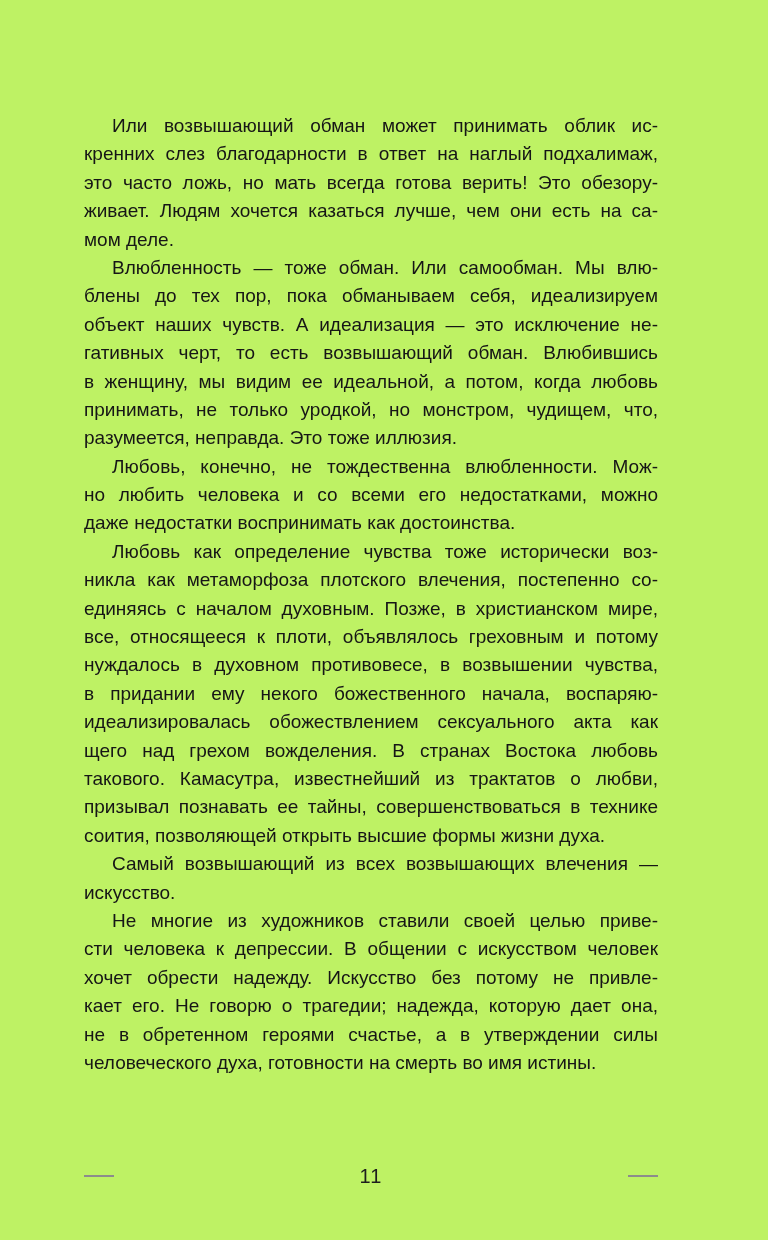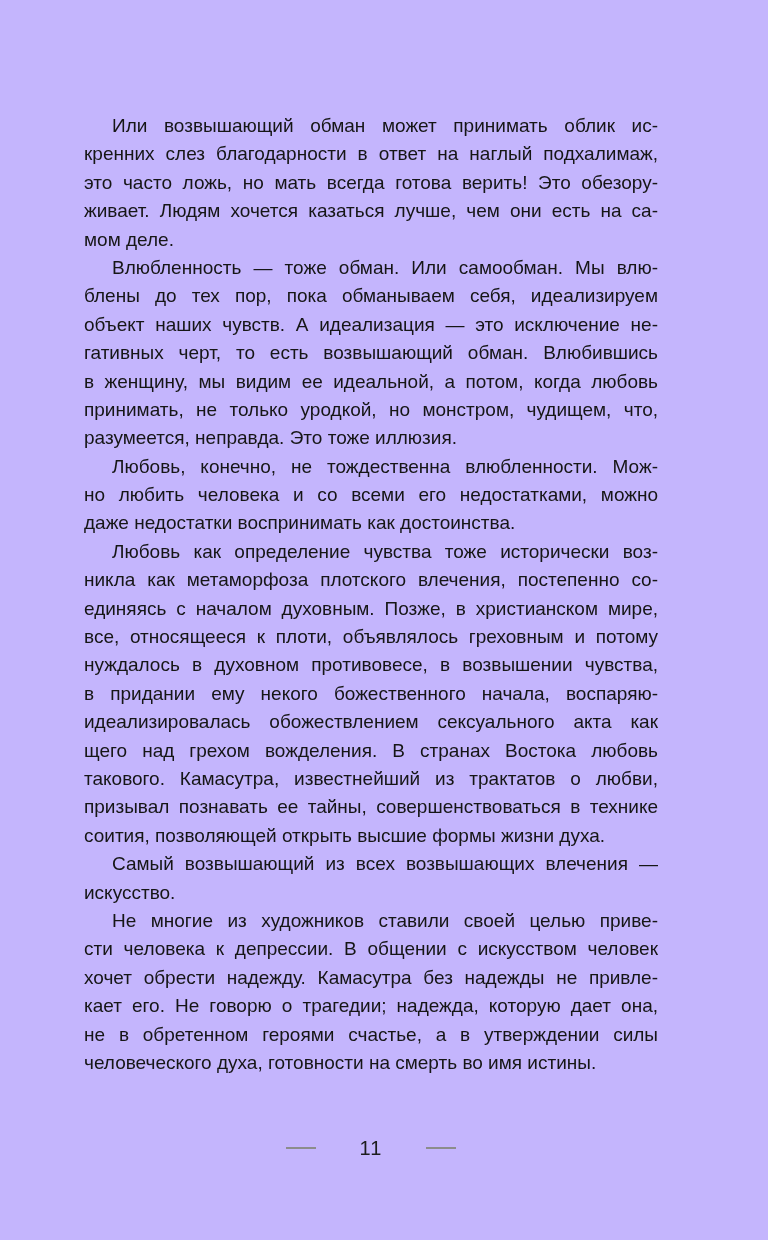--- a/index.html
+++ b/index.html
@@ -10,21 +10,21 @@
   body {
     width: 768px;
     height: 1240px;
     position: relative;
     overflow: hidden;
     font-family: "Liberation Sans", sans-serif;
   }
   .book-page {
     position: absolute;
     inset: 0;
-    background: #c4b5fd;
+    background: #bef264;
   }
   .text-block {
     position: absolute;
     left: 84px;
     top: 112px;
     width: 574px;
     color: #161616;
     font-size: 19px;
     line-height: 28.4px;
     font-family: "Liberation Sans", sans-serif;
@@ -43,26 +43,26 @@
   }
   .line.first {
     padding-left: 28px;
   }
   .line.last {
     text-align-last: left;
   }
   .page-footer {
     position: absolute;
     left: 84px;
-    top: 1132px;
+    top: 1160px;
     width: 574px;
     height: 32px;
     display: flex;
     align-items: center;
-    justify-content: center;
+    justify-content: space-between;
     gap: 44px;
   }
   .footer-dash {
     display: inline-block;
     width: 30px;
     height: 2px;
     background: #8c8c8c;
   }
   .page-number {
     color: #1d1d1d;
@@ -111,21 +111,21 @@
         <div class="line">призывал познавать ее тайны, совершенствоваться в технике</div>
         <div class="line last">соития, позволяющей открыть высшие формы жизни духа.</div>
       </div>
       <div class="paragraph">
         <div class="line first">Самый возвышающий из всех возвышающих влечения —</div>
         <div class="line last">искусство.</div>
       </div>
       <div class="paragraph">
         <div class="line first">Не многие из художников ставили своей целью приве-</div>
         <div class="line">сти человека к депрессии. В общении с искусством человек</div>
-        <div class="line">хочет обрести надежду. Камасутра без надежды не привле-</div>
+        <div class="line">хочет обрести надежду. Искусство без потому не привле-</div>
         <div class="line">кает его. Не говорю о трагедии; надежда, которую дает она,</div>
         <div class="line">не в обретенном героями счастье, а в утверждении силы</div>
         <div class="line last">человеческого духа, готовности на смерть во имя истины.</div>
       </div>
     </div>
   <div class="page-footer">
     <span class="footer-dash"></span>
     <span class="page-number">11</span>
     <span class="footer-dash"></span>
   </div>

